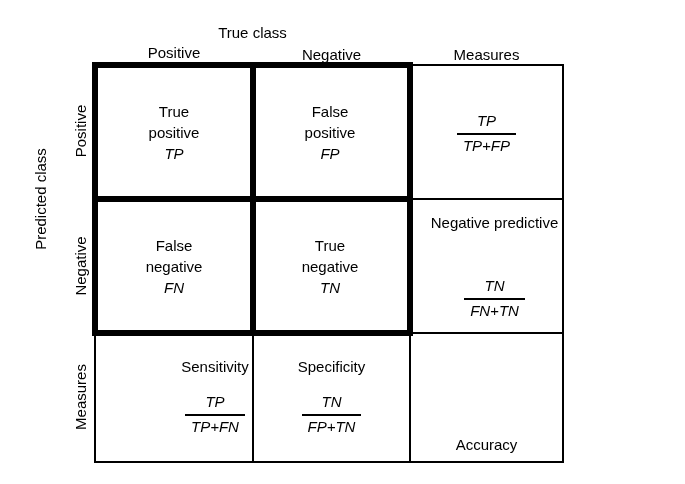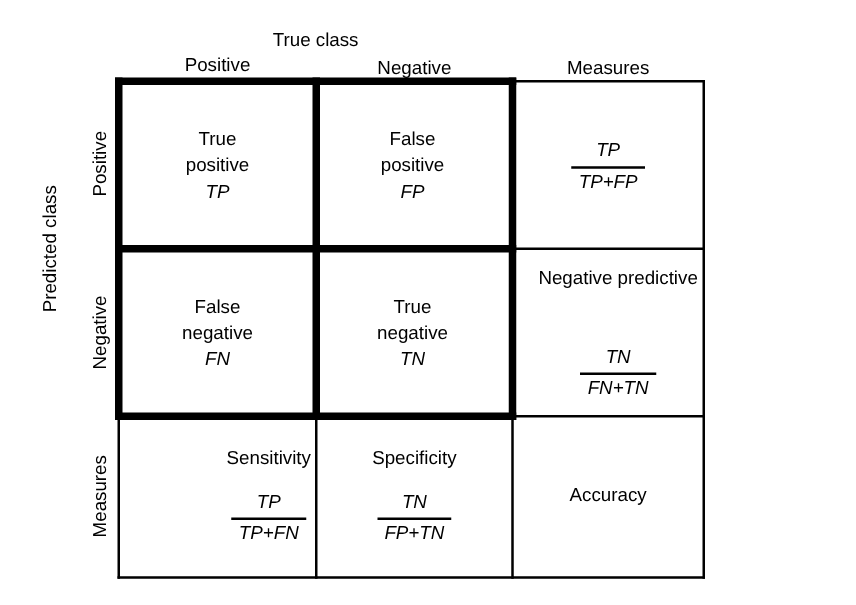--- a/index.html
+++ b/index.html
@@ -114,17 +114,17 @@
       <span class="den">TP+FN</span>
     </span>
   </div>
   <div class="cell" style="left:255px; top:337px; width:153px; height:118px;">
     <span>Specificity</span>
     <span class="frac gap-lg">
       <span class="num">TN</span>
       <span class="den">FP+TN</span>
     </span>
   </div>
-  <div class="cell" style="left:412px; top:337px; width:149px; height:118px;">
+  <div class="cell" style="left:412px; top:337px; width:149px; height:118px;justify-content:flex-end;">
     <span>Accuracy</span>
   </div>
 
 </div>
 
 </body></html>

